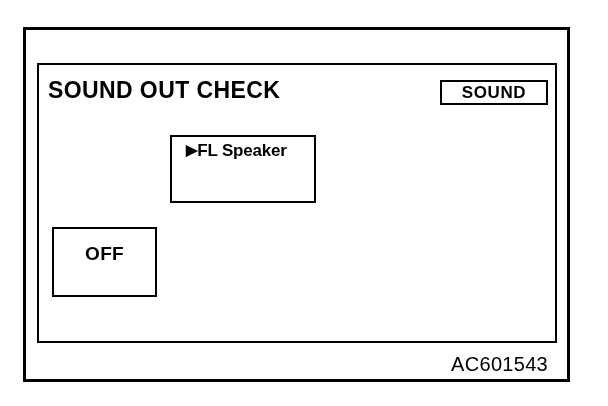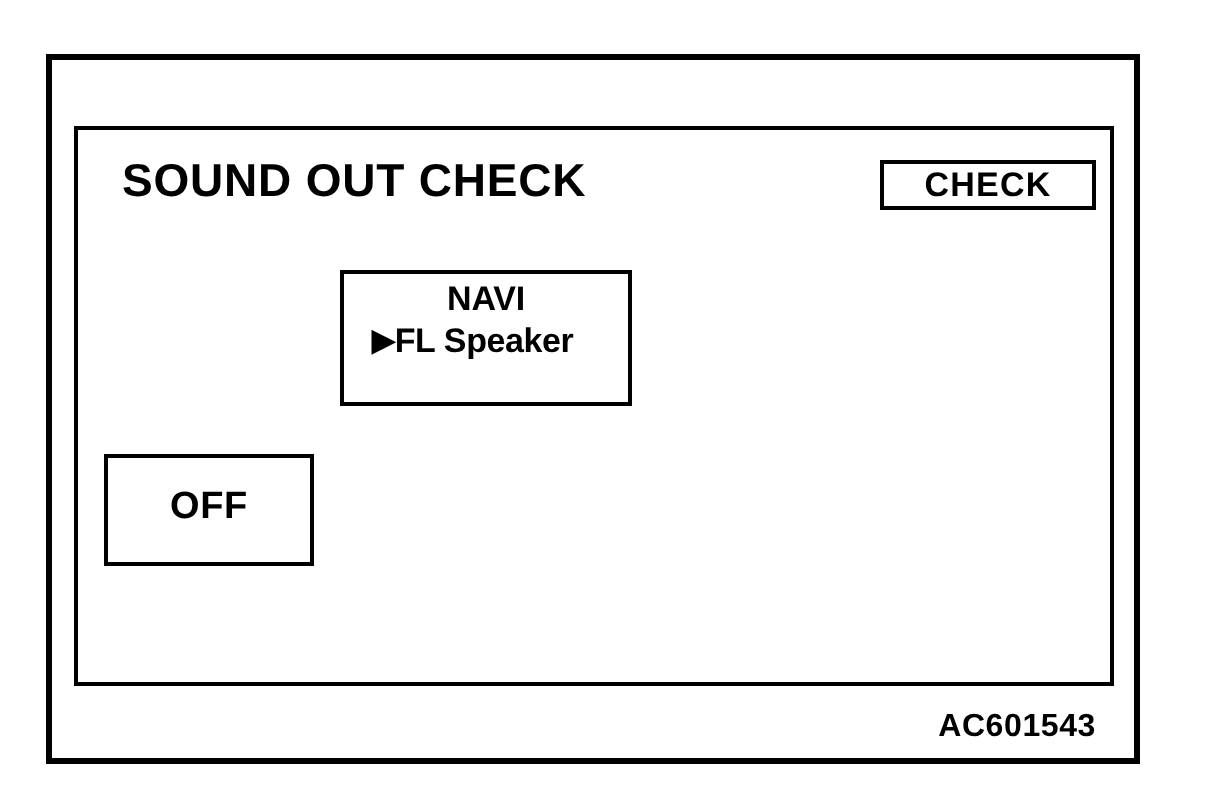--- a/index.html
+++ b/index.html
@@ -44,21 +44,20 @@
   
   #screen-title {
     position: absolute;
     left: 48px;
     top: 77px;
     font-size: 23px;
     font-weight: bold;
     letter-spacing: 0.4px;
     line-height: 26px;
     white-space: nowrap;
-    margin-left: 13px;
   }
 
   
   #return-button {
     position: absolute;
     left: 440px;
     top: 80px;
     width: 108px;
     height: 25px;
     box-sizing: border-box;
@@ -107,21 +106,21 @@
     line-height: 21px;
     vertical-align: 1px;
   }
 
   
   #off-box {
     position: absolute;
     left: 52px;
     top: 227px;
     width: 105px;
-    height: 56px;
+    height: 70px;
     box-sizing: border-box;
     border: 2px solid #000000;
     background: #ffffff;
   }
   #off-box .off-label {
     position: absolute;
     left: 0;
     right: 0;
     top: 14px;
     text-align: center;
@@ -131,41 +130,40 @@
     line-height: 22px;
   }
 
   
   #figure-code {
     position: absolute;
     left: 0;
     top: 353px;
     width: 548px;
     text-align: right;
-    font-size: 16px;
-    font-weight: bold;
+    font-size: 20px;
+    font-weight: normal;
     letter-spacing: 0.3px;
     line-height: 22px;
   }
 </style>
 </head>
 <body>
 
 <div id="outer-frame"></div>
 
 <div id="screen-frame"></div>
 
 <div id="screen-title">SOUND OUT CHECK</div>
 
 <div id="return-button">
-  <span class="btn-label">CHECK</span>
+  <span class="btn-label">SOUND</span>
 </div>
 
 <div id="source-box">
-  <div class="src-line">NAVI</div>
   <div class="src-line src-line-selected">
     <span class="cursor-arrow">▶</span><span>FL Speaker</span>
   </div>
 </div>
 
 <div id="off-box">
   <div class="off-label">OFF</div>
 </div>
 
 <div id="figure-code">AC601543</div>

